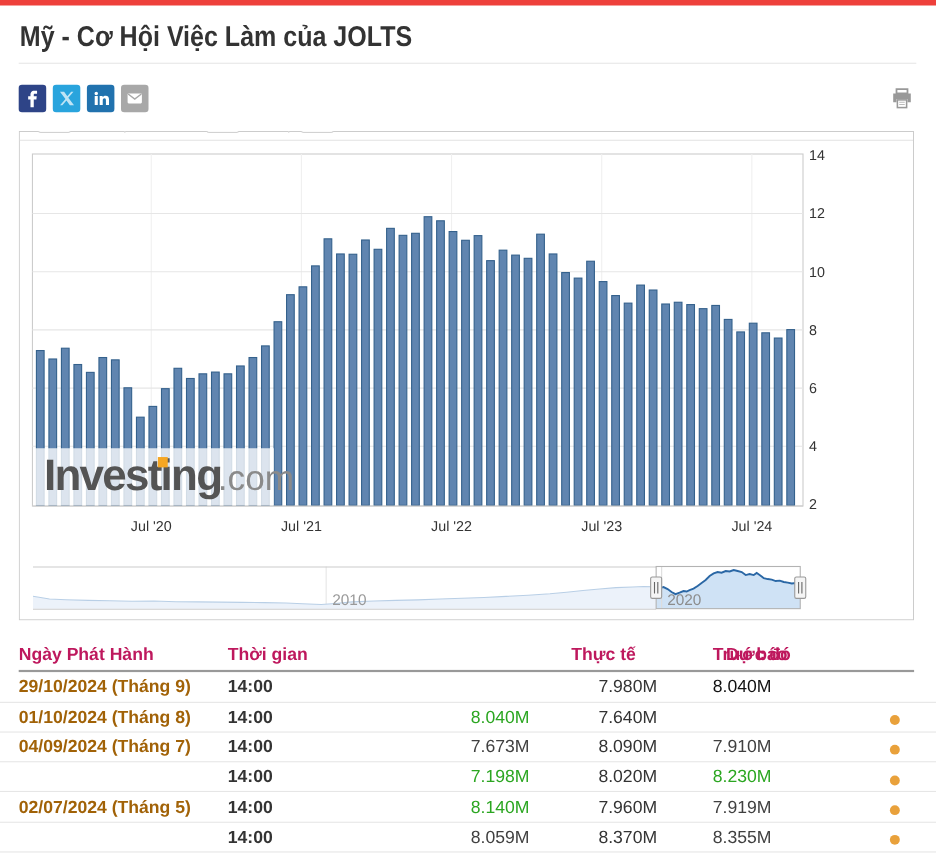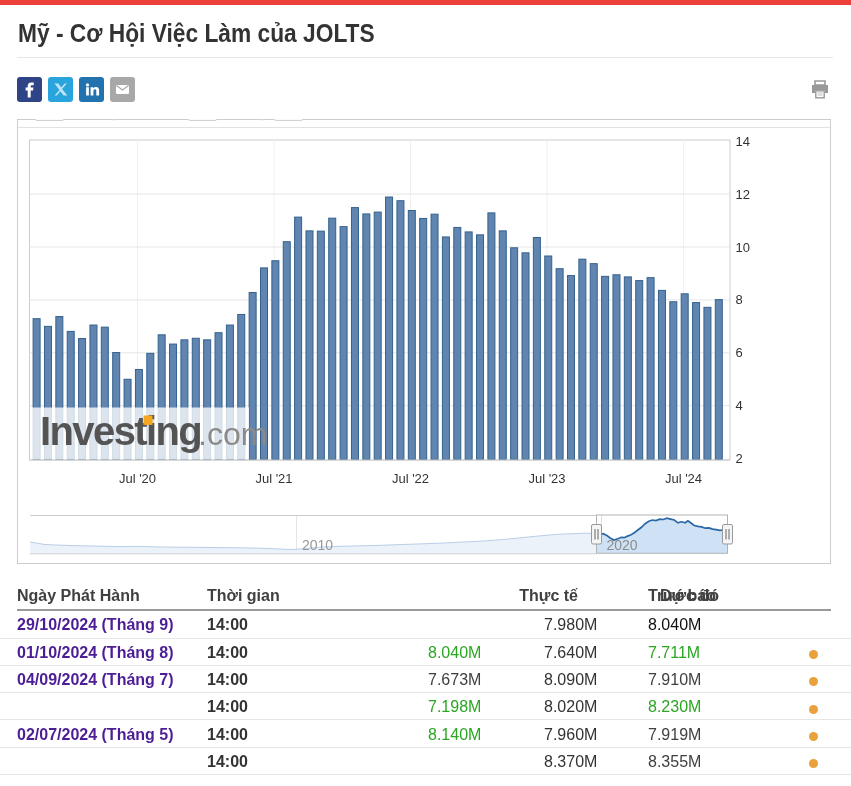--- a/index.html
+++ b/index.html
@@ -10,25 +10,25 @@
 .divider{position:absolute;left:17px;top:57px;width:816px;height:1px;background:#e6e6e6;}
 .soc{position:absolute;top:77px;width:25px;height:25px;border-radius:3px;}
 .soc svg{display:block;margin:auto;}
 .fb{left:17px;background:#2e4487;}
 .tw{left:48px;background:#29a4dd;}
 .li{left:79px;background:#2172ae;}
 .em{left:110px;background:#a8a8a8;}
 .print{position:absolute;left:810px;top:80px;}
 .chart{position:absolute;left:17px;top:119px;}
 .tbl{position:absolute;left:0;top:0;font-size:16px;color:#333;}
-.th{position:absolute;top:586.5px;font-weight:bold;color:#404040;white-space:nowrap;}
+.th{position:absolute;top:586.5px;font-weight:bold;color:#be185d;white-space:nowrap;}
 .hline{position:absolute;left:17px;top:609px;width:814px;height:2px;background:#999;}
 .tr{position:absolute;left:0;height:27.3px;width:851px;border-bottom:1px solid #e6e6e6;}
 .tr div{position:absolute;top:6px;white-space:nowrap;}
-.c1{left:17px;font-weight:bold;color:#4c1d95;}
+.c1{left:17px;font-weight:bold;color:#a16207;}
 .c2{left:207px;font-weight:bold;}
 .c3,.c4,.c5{text-align:left;}
 .c3{left:428px;width:150px;}
 .c4{left:544px;width:150px;}
 .c5{left:648px;width:150px;}
 .grn{color:#2ba621;}
 .red{color:#404040;}
 .blk{color:#111;}
 .dot{position:absolute;left:809px;top:12.5px;width:9px;height:9px;border-radius:50%;background:#e9a13b;}
 .axl{font-size:13px;fill:#333;}
@@ -198,21 +198,20 @@
       <div class="c2">14:00</div>
 <div class="c3"></div>
       <div class="c4">7.980M</div>
       <div class="c5"><span class="blk">8.040M</span></div>
 </div>
 <div class="tr" style="top:637.6px">
 <div class="c1">01/10/2024 (Tháng 8)</div>
       <div class="c2">14:00</div>
 <div class="c3"><span class="grn">8.040M</span></div>
       <div class="c4">7.640M</div>
-      <div class="c5"><span class="grn">7.711M</span></div>
       <span class="dot"></span>
 </div>
 <div class="tr" style="top:664.9px">
 <div class="c1">04/09/2024 (Tháng 7)</div>
       <div class="c2">14:00</div>
 <div class="c3"><span class="red">7.673M</span></div>
       <div class="c4">8.090M</div>
       <div class="c5"><span class="red">7.910M</span></div>
       <span class="dot"></span>
 </div>
@@ -226,17 +225,18 @@
 <div class="tr" style="top:719.5px">
 <div class="c1">02/07/2024 (Tháng 5)</div>
       <div class="c2">14:00</div>
 <div class="c3"><span class="grn">8.140M</span></div>
       <div class="c4">7.960M</div>
       <div class="c5"><span class="red">7.919M</span></div>
       <span class="dot"></span>
 </div>
 <div class="tr" style="top:746.8px">
       <div class="c2">14:00</div>
+<div class="c3"><span class="red">8.059M</span></div>
       <div class="c4">8.370M</div>
       <div class="c5"><span class="red">8.355M</span></div>
       <span class="dot"></span>
 </div>
 </div>
 
 </body></html>

